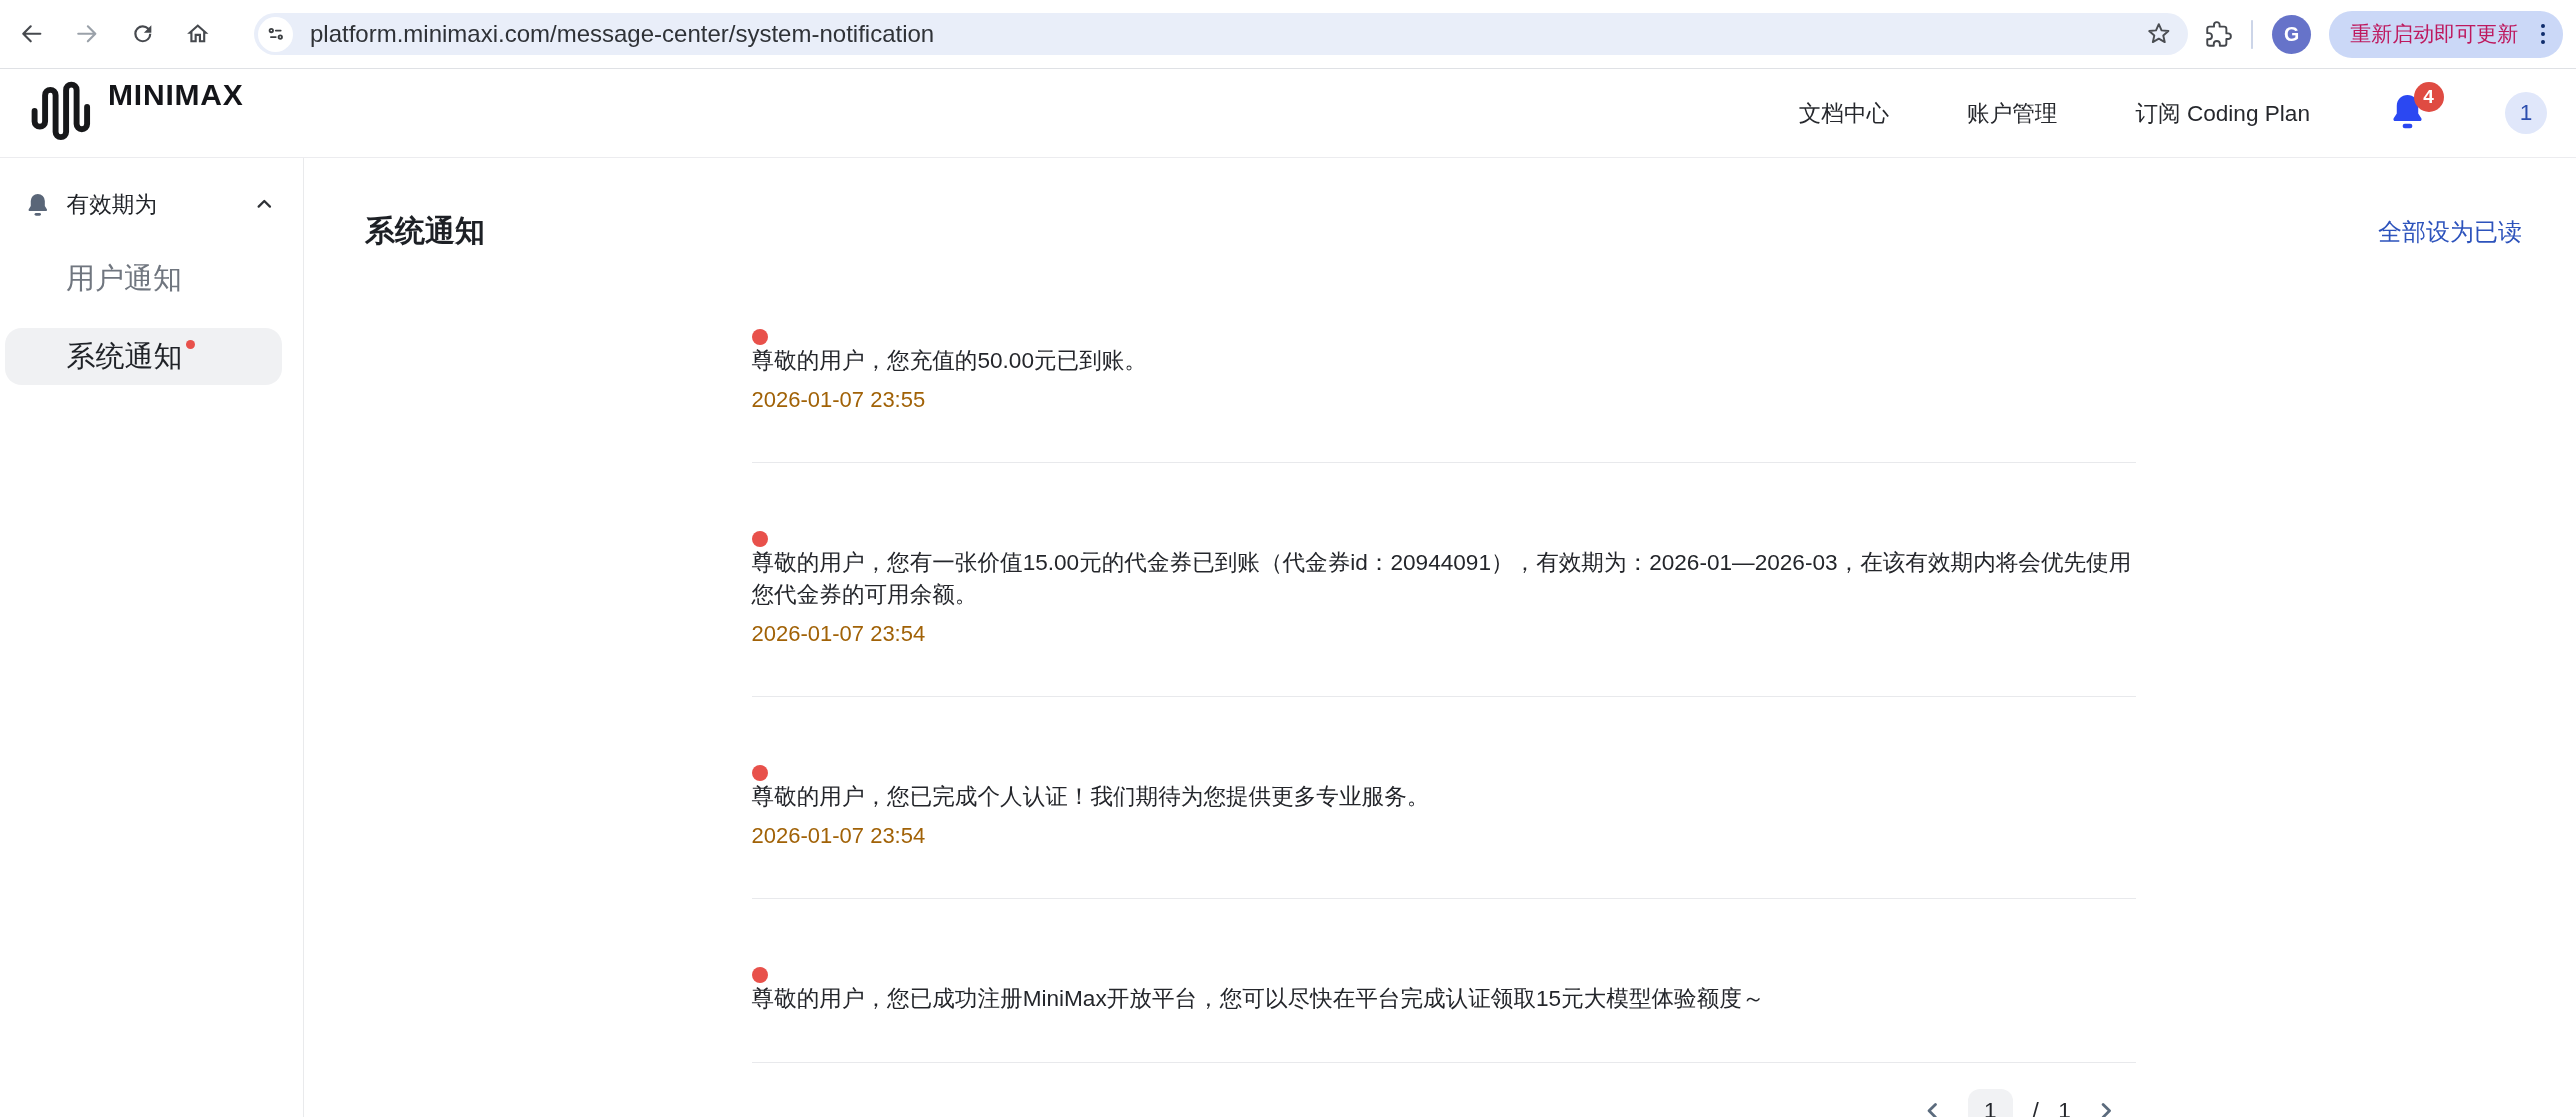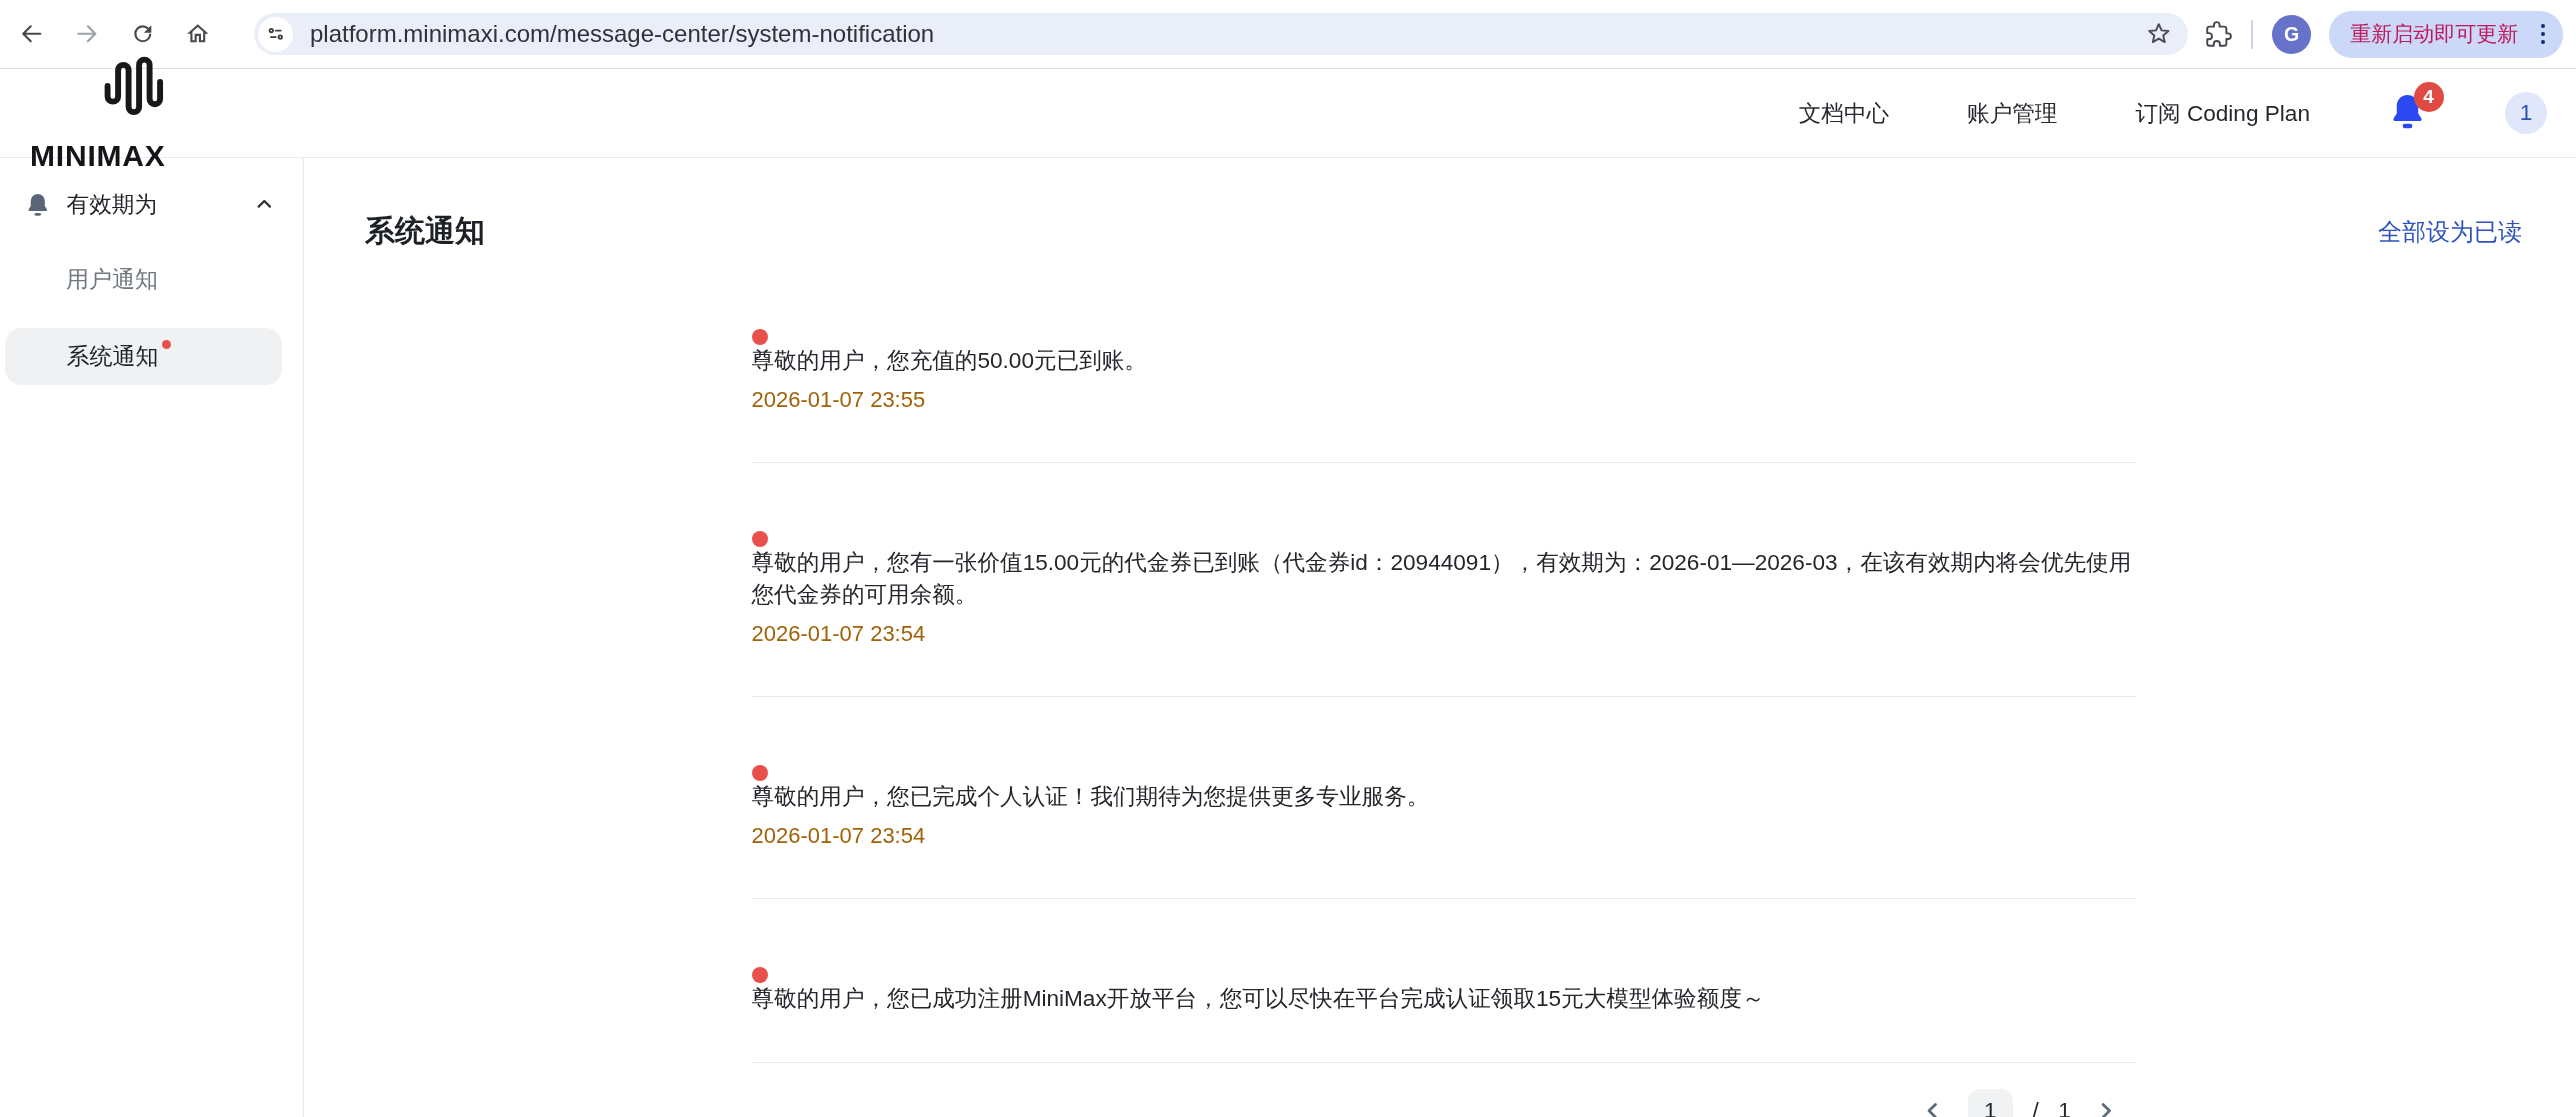--- a/index.html
+++ b/index.html
@@ -25,41 +25,41 @@
     font-size:19.6px; font-weight:600; display:flex; align-items:center; justify-content:center; }
   .update-pill { margin-left:18px; height:47px; border-radius:23px; background:#cbd8f7;
     color:#be185d; font-size:21px; font-weight:500; display:flex; align-items:center;
     padding:0 10.5px 0 21px; cursor:pointer; }
   .kebab { display:flex; flex-direction:column; gap:4.5px; margin-left:15px; padding:0 7.5px; }
   .kebab i { width:3.8px; height:3.8px; border-radius:50%; background:#102d6c; }
 
   
   .appbar { height:89px; display:flex; align-items:center; padding:0 29px 0 30px;
     border-bottom:0.8px solid #ececef; background:#fff; }
-  .brand { display:flex; align-items:flex-end; gap:15px;flex-direction:column; }
+  .brand { display:flex; align-items:flex-start; gap:15px; }
   .brand-word { font-size:30px; font-weight:800; letter-spacing:0.8px; color:#141519; }
   .appnav { margin-left:auto; display:flex; align-items:center; gap:78px;justify-content:space-between; }
   .appnav-link { font-size:22.6px; color:#26282d; cursor:pointer; white-space:nowrap; }
   .bellwrap { position:relative; cursor:pointer; }
   .badge { position:absolute; top:-10.5px; right:-16.6px; min-width:30px; height:30px;
     border-radius:15px; background:#df4b42; color:#fff; font-size:19px; font-weight:700;
     display:flex; align-items:center; justify-content:center; padding:0 3px; }
   .user-avatar { width:42px; height:42px; border-radius:50%; background:#e0e7fa;
     color:#2d4fae; font-size:22.6px; display:flex; align-items:center; justify-content:center;
     cursor:pointer; }
 
   
   .shell { display:flex; height:960px; }
   .sidebar { width:304px; flex:0 0 auto; border-right:0.8px solid #e9eaec; padding-top:30px; }
   .side-group { display:flex; align-items:center; height:33px; padding:0 27px 0 25px;
     cursor:pointer; }
   .side-group-label { margin-left:16px; font-size:22.6px; font-weight:500; color:#1f2227; }
   .side-chevron { margin-left:auto; display:flex; }
   .side-item { height:38px; margin-top:39px; display:flex; align-items:center;
-    padding-left:66px; font-size:23px; color:#70767f; cursor:pointer; }
+    padding-left:66px; font-size:29px; color:#70767f; cursor:pointer; }
   .side-item.active { margin:30px 21px 0 4.5px; height:57px; border-radius:16.6px;
     background:#f0f1f3; color:#1f2227; padding-left:62px; }
   .unread-dot { width:9px; height:9px; border-radius:50%; background:#e8514b;
     align-self:flex-start; margin:12px 0 0 3px; }
 
   
   .main { flex:1; padding:0 54px 0 61px; }
   .title-row { margin-top:53px; display:flex; align-items:center; justify-content:space-between; }
   .page-title { font-size:30px; font-weight:700; color:#1d2025; }
   .mark-read { font-size:24px; color:#2d53bc; cursor:pointer; white-space:nowrap; }

